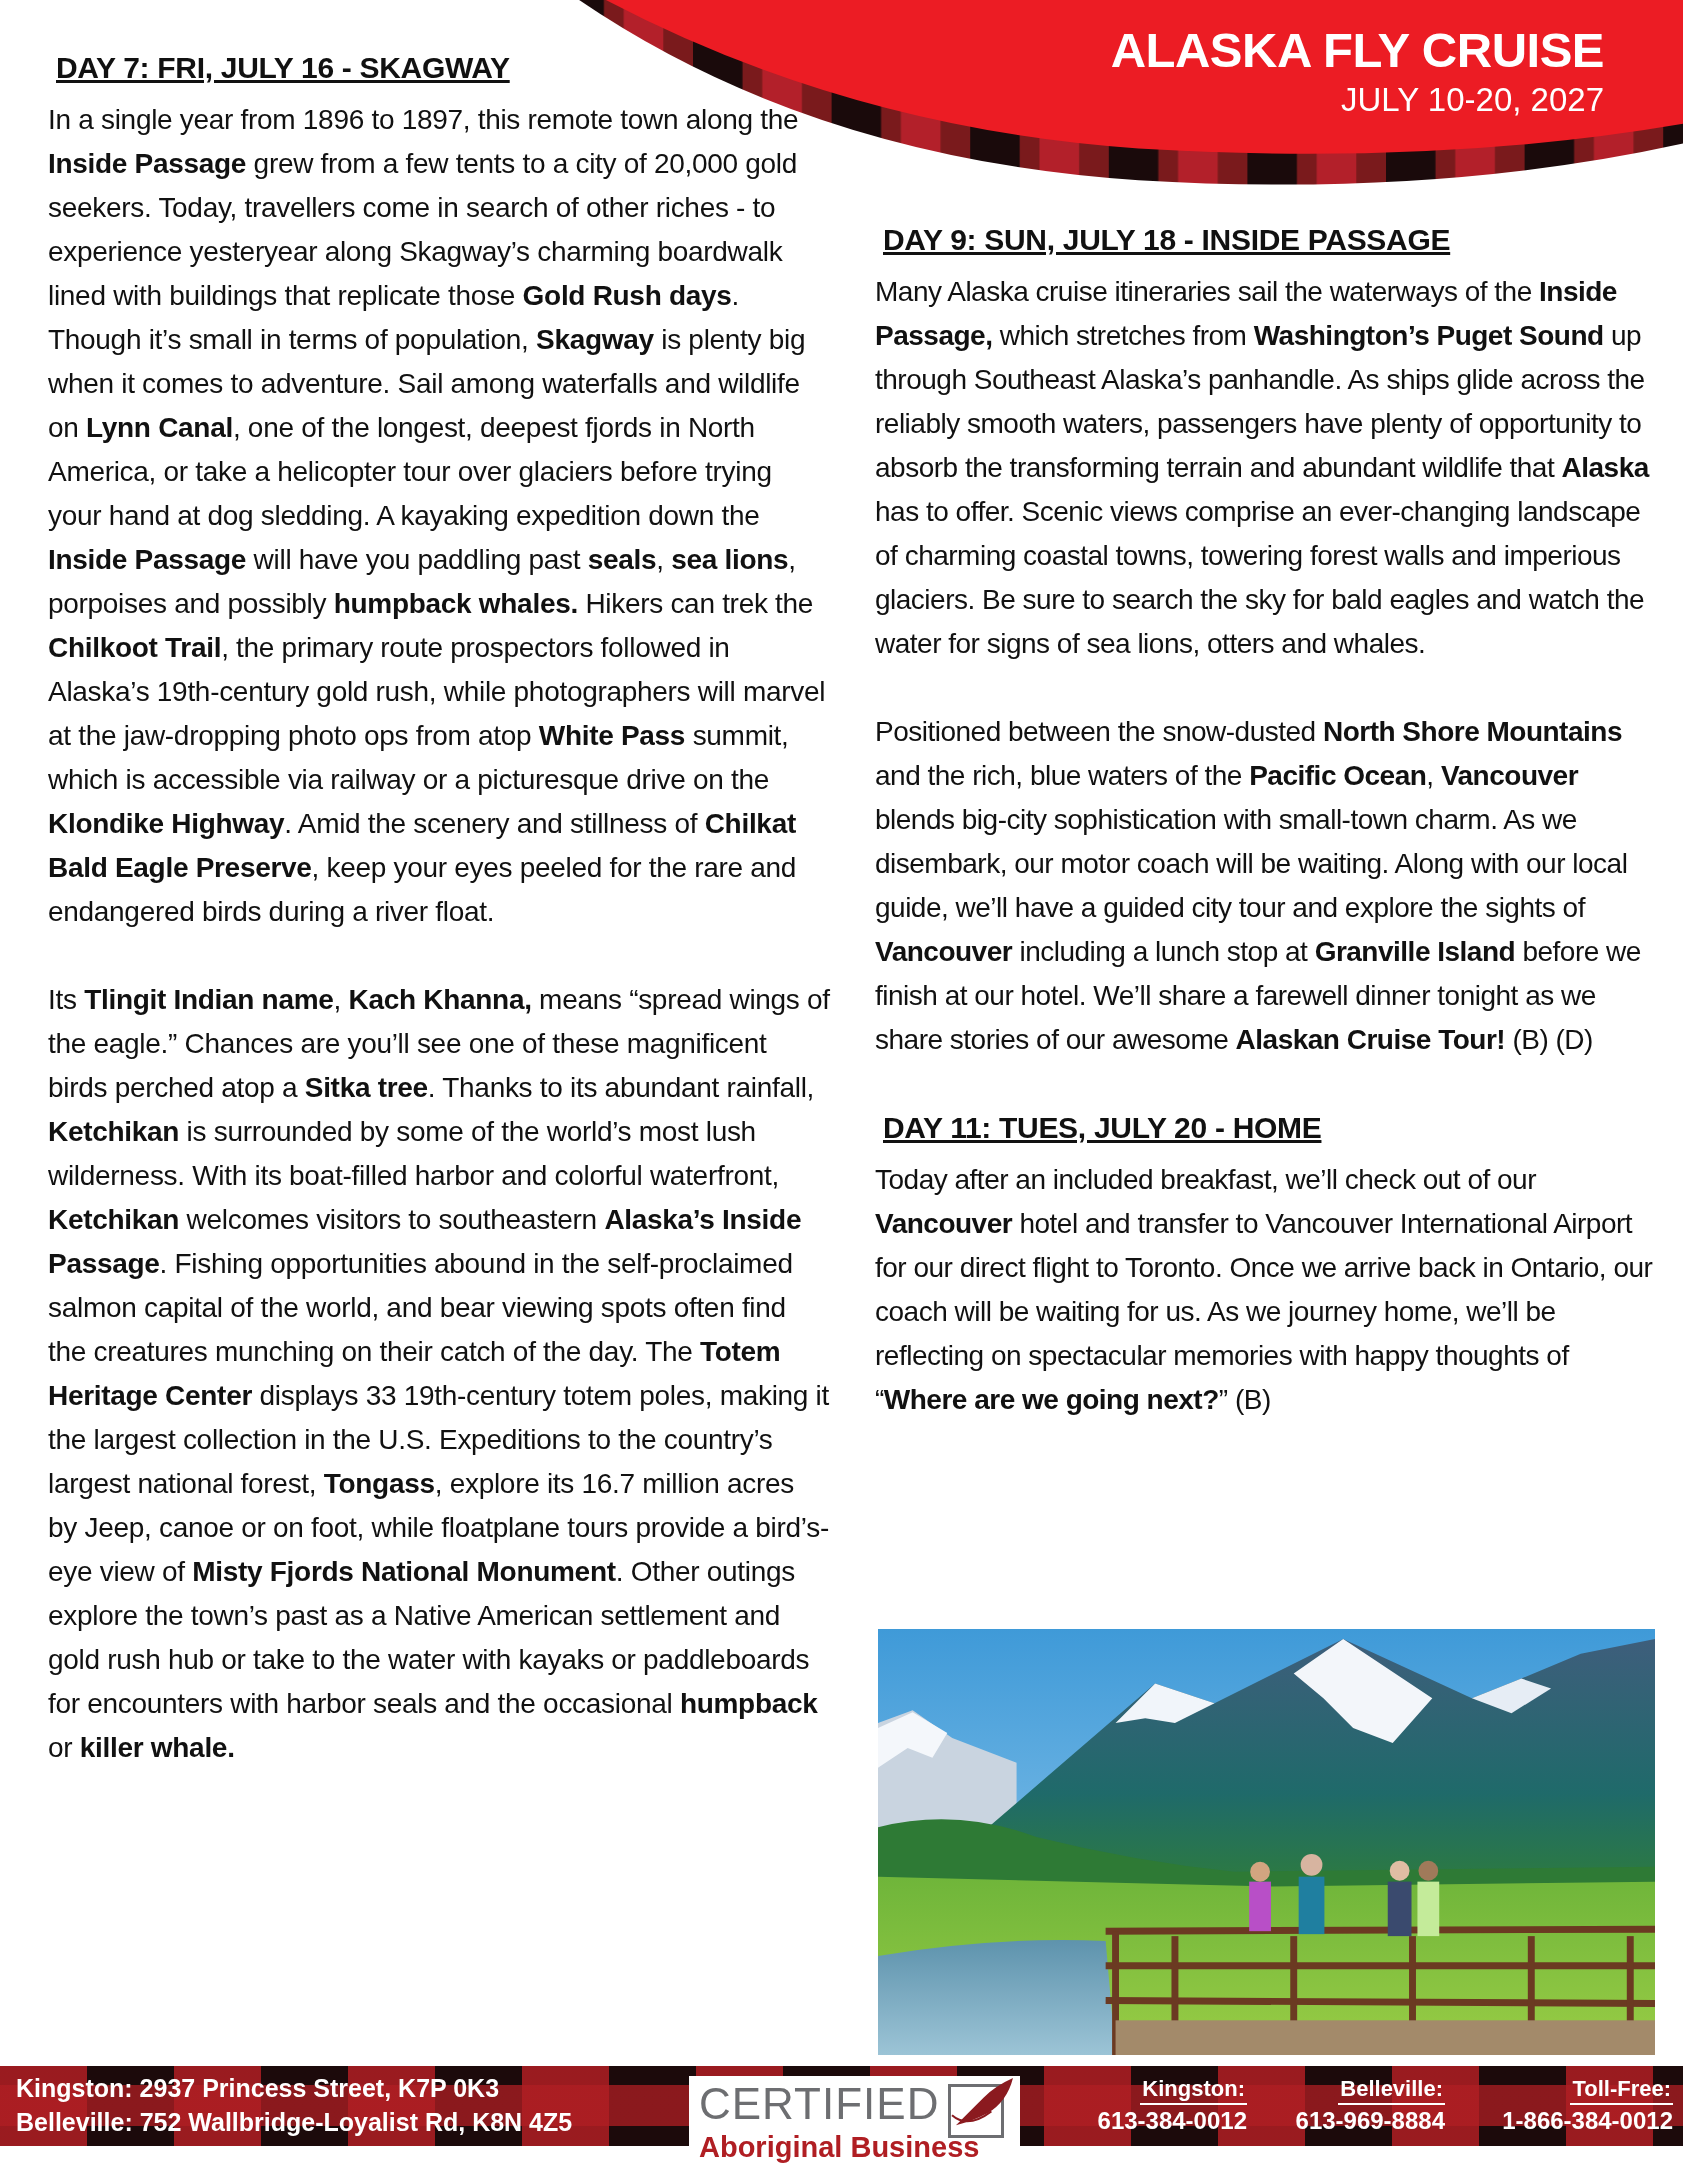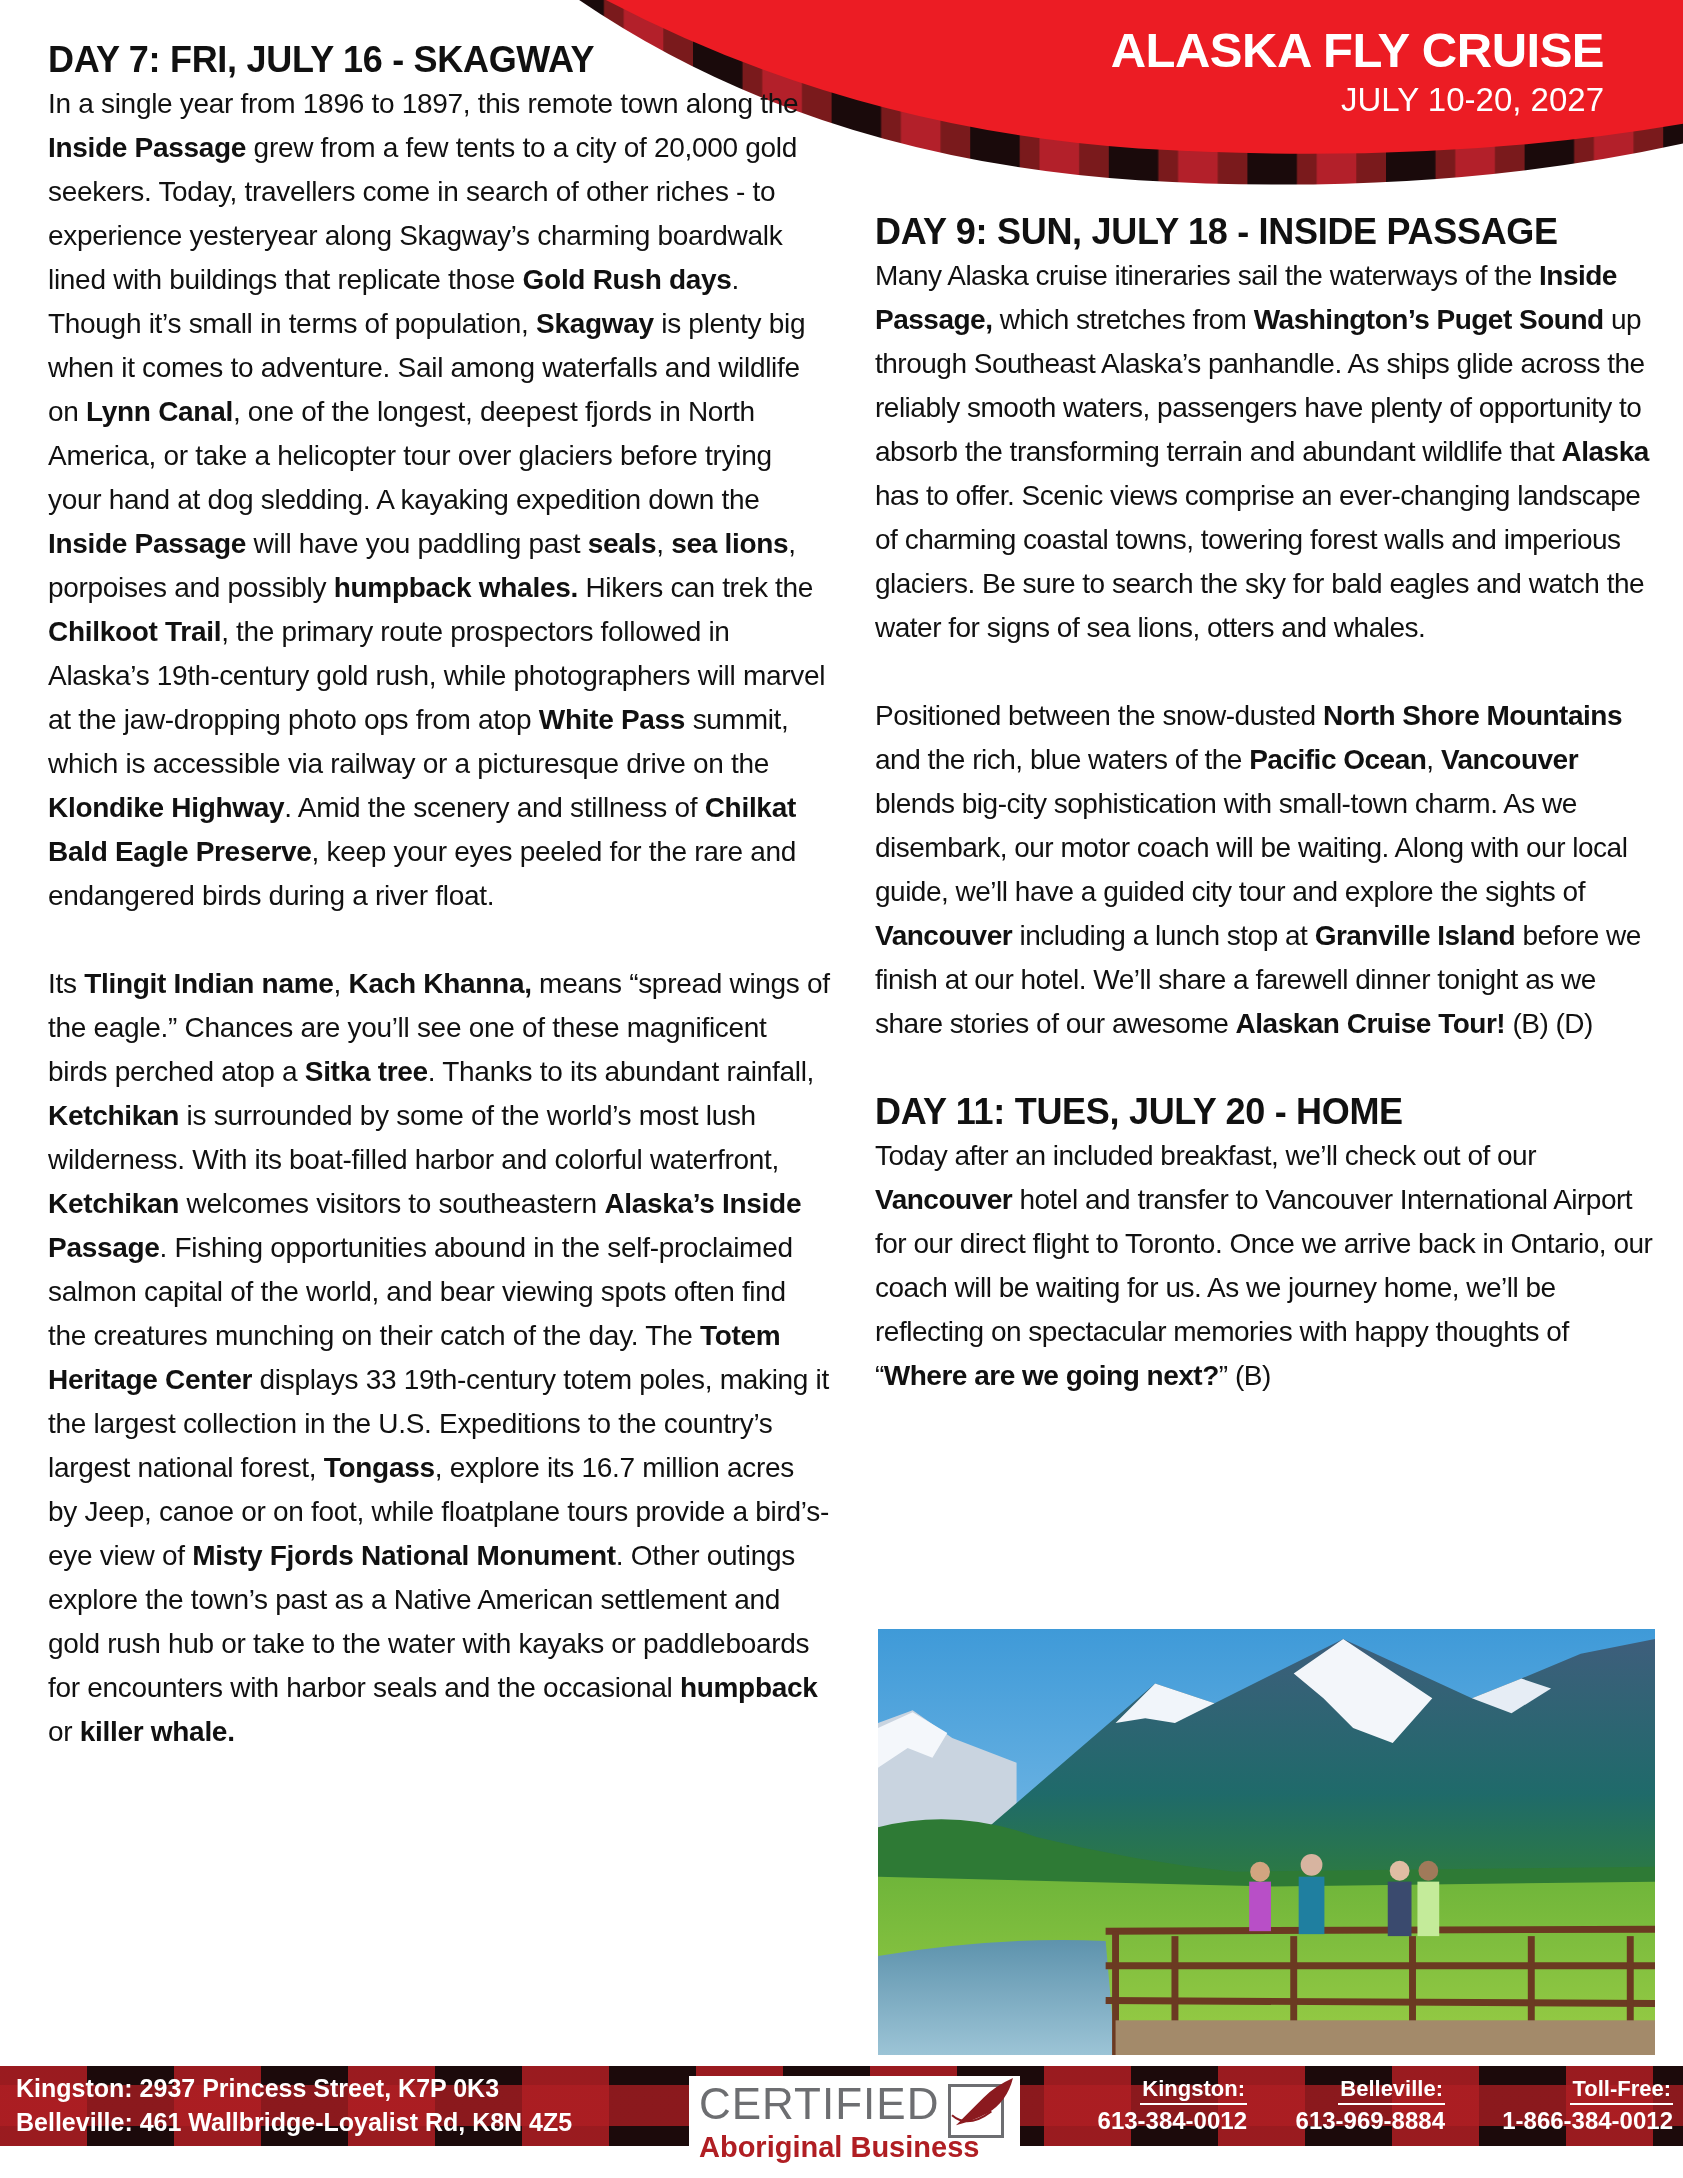--- a/index.html
+++ b/index.html
@@ -17,22 +17,22 @@
   .header-dates {
     position: absolute; right: 79px; top: 82px; margin: 0;
     color: #ffffff; font-size: 33px; line-height: 1.1;
     font-family: "Liberation Sans", sans-serif;
   }
   .col { position: absolute; }
   .col-left { left: 48px; top: 38px; width: 782px; }
   .col-right { left: 875px; top: 210px; width: 782px; }
   .section { margin: 0 0 44px 0; }
   .section h2 {
-    margin: 0; font-size: 36px; font-weight: bold; line-height: 44px;
-    letter-spacing: -0.3px; font-family: "Liberation Sans", sans-serif;
+    margin: 8px; font-size: 30px; font-weight: bold; line-height: 44px;
+    letter-spacing: -0.3px; font-family: "Liberation Sans", sans-serif; text-decoration: underline;
   }
   .section p {
     margin: 0; font-size: 28px; line-height: 44px; letter-spacing: -0.3px;
     font-family: "Liberation Sans", sans-serif;
   }
   .col-right .section p { font-size: 28px; letter-spacing: -0.5px; }
   .section p b { font-weight: bold; }
   .photo {
     position: absolute; left: 878px; top: 1629px; width: 777px; height: 426px;
     overflow: hidden;
@@ -174,21 +174,21 @@
       <rect x="515" y="255" width="24" height="55" fill="#3a4a6e"></rect>
       <circle cx="527" cy="244" r="10" fill="#e0bda3"></circle>
       <rect x="545" y="255" width="22" height="55" fill="#c4eb9a"></rect>
       <circle cx="556" cy="244" r="10" fill="#a07a5a"></circle>
     </g>
   </svg>
 </div>
 
 <div class="footer">
   <div class="addr addr-1">Kingston: 2937 Princess Street, K7P 0K3</div>
-  <div class="addr addr-2">Belleville: 461 Wallbridge-Loyalist Rd, K8N 4Z5</div>
+  <div class="addr addr-2">Belleville: 752 Wallbridge-Loyalist Rd, K8N 4Z5</div>
   <div class="addr addr-3">TICO REG# 50023381 / 50023382</div>
 
   <div class="cert">
     <span class="cert-word">CERTIFIED</span>
     <span class="cert-box"></span>
     <svg class="cert-feather" viewBox="0 0 70 60">
       <path d="M8 50 Q25 46 40 38 Q60 26 66 2 Q48 10 36 22 Q24 34 8 50 Z" fill="#8b1a1f"></path>
       <path d="M4 40 Q20 54 44 36" stroke="#8b1a1f" stroke-width="2" fill="none"></path>
     </svg>
     <span class="cert-sub">Aboriginal Business</span>

